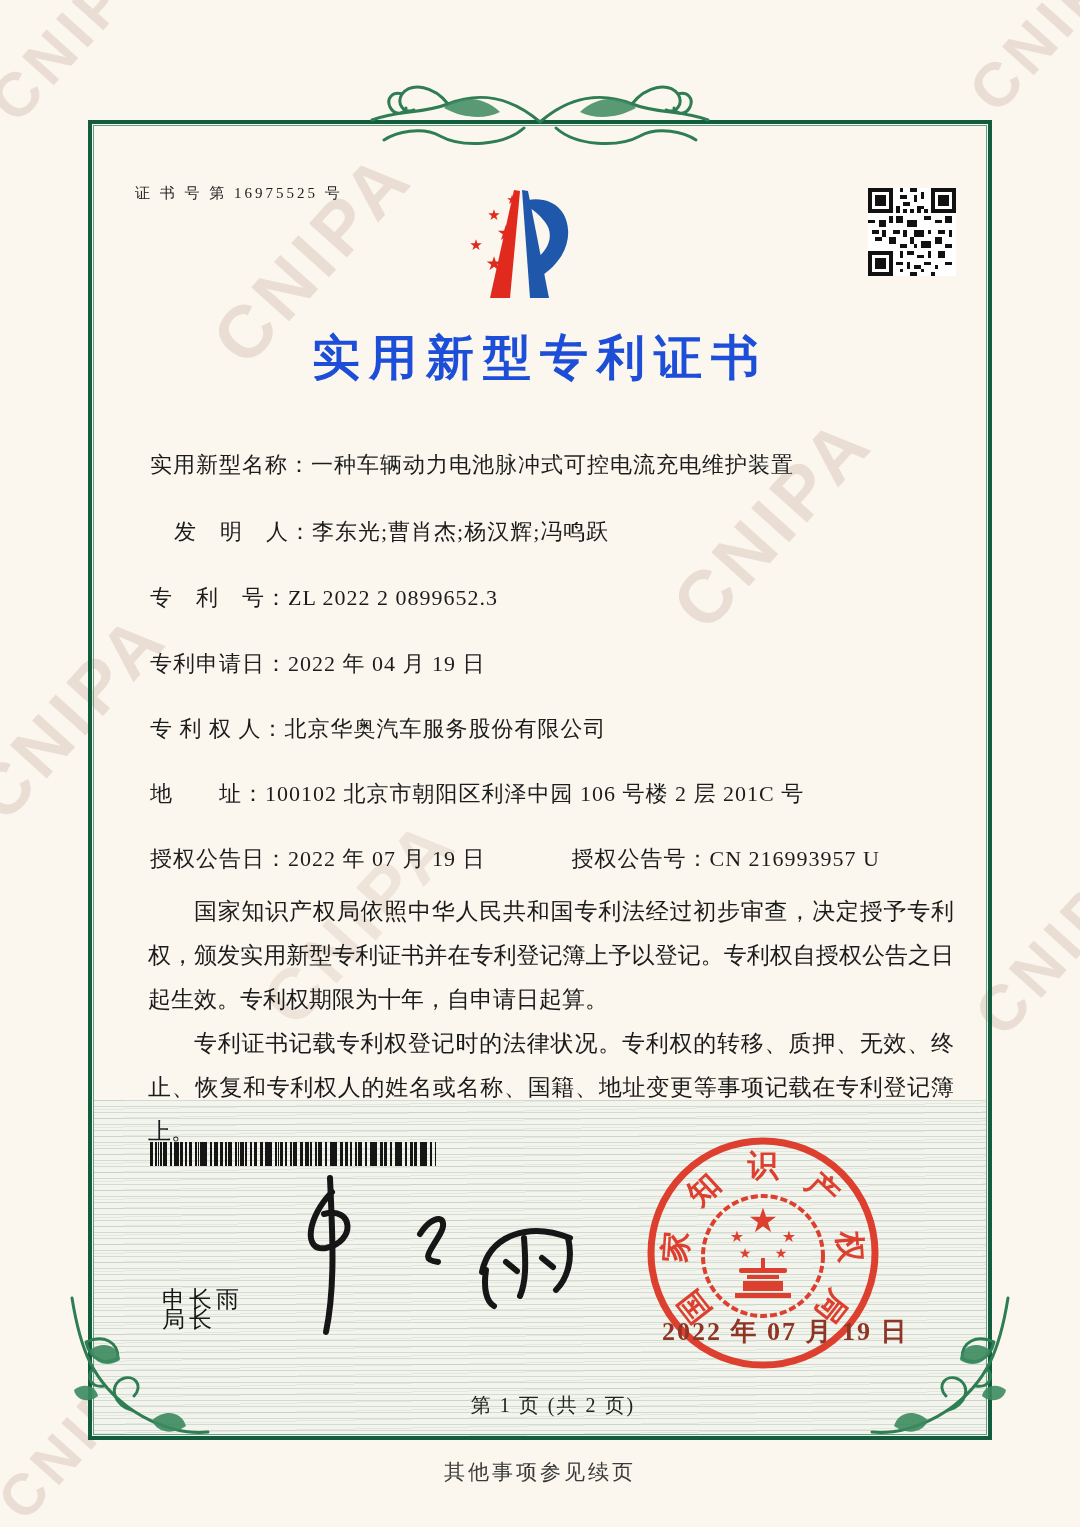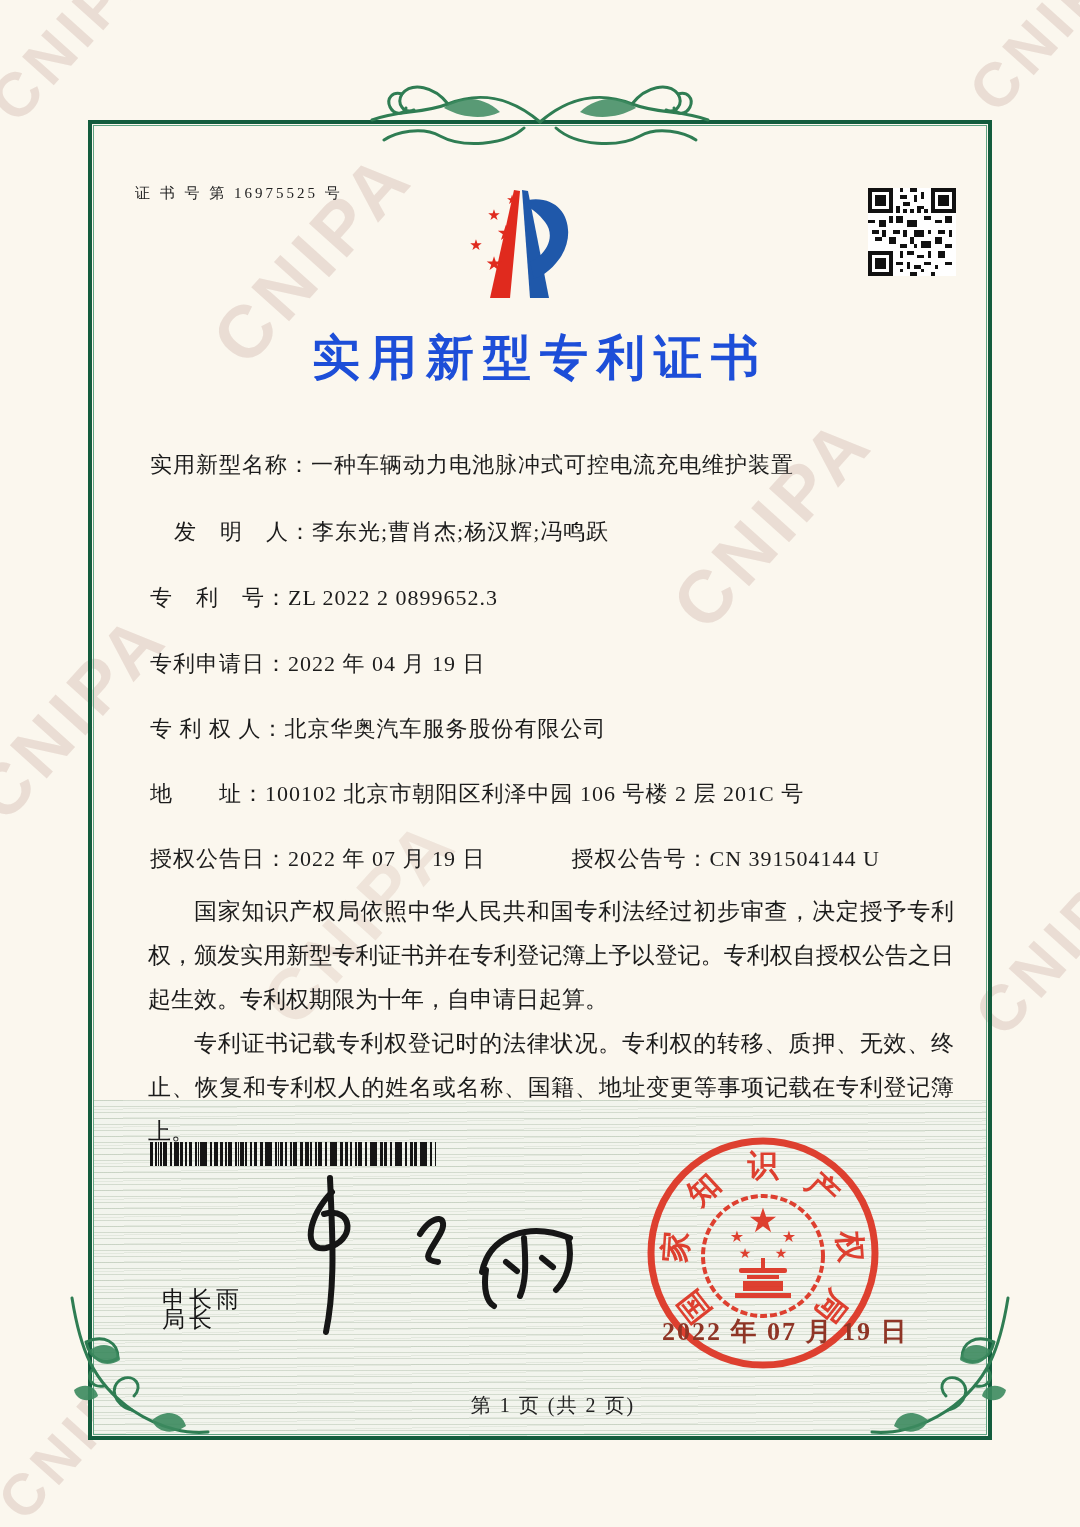--- a/index.html
+++ b/index.html
@@ -233,21 +233,21 @@
   <div class="line" style="top:649px;">
     <span class="lbl">专利申请日：</span><span class="val">2022 年 04 月 19 日</span>
   </div>
   <div class="line" style="top:714px;">
     <span class="lbl">专 利 权 人：</span><span class="val">北京华奥汽车服务股份有限公司</span>
   </div>
   <div class="line" style="top:779px;">
     <span class="lbl">地　　址：</span><span class="val">100102 北京市朝阳区利泽中园 106 号楼 2 层 201C 号</span>
   </div>
   <div class="line" style="top:844px;">
-    <span class="lbl">授权公告日：</span><span class="val">2022 年 07 月 19 日</span><span class="gap"></span><span class="lbl">授权公告号：</span><span class="val">CN 391504144 U</span>
+    <span class="lbl">授权公告日：</span><span class="val">2022 年 07 月 19 日</span><span class="gap"></span><span class="lbl">授权公告号：</span><span class="val">CN 216993957 U</span>
   </div>
 
   <div class="paras">
     <p>国家知识产权局依照中华人民共和国专利法经过初步审查，决定授予专利权，颁发实用新型专利证书并在专利登记簿上予以登记。专利权自授权公告之日起生效。专利权期限为十年，自申请日起算。</p>
     <p>专利证书记载专利权登记时的法律状况。专利权的转移、质押、无效、终止、恢复和专利权人的姓名或名称、国籍、地址变更等事项记载在专利登记簿上。</p>
   </div>
 
   <div class="barcode"></div>
 
   <div class="director-title">局长</div>
@@ -292,14 +292,15 @@
         <rect x="97" y="136" width="48" height="5" rx="2"></rect>
         <rect x="105" y="143" width="32" height="4"></rect>
         <rect x="101" y="149" width="40" height="10"></rect>
         <rect x="93" y="161" width="56" height="5"></rect>
       </g>
     </svg>
   </div>
   <div class="seal-date">2022 年 07 月 19 日</div>
 
   <div class="page-no">第 1 页 (共 2 页)</div>
+  <div class="footer-note">其他事项参见续页</div>
 
 </div>
 
 </body></html>

